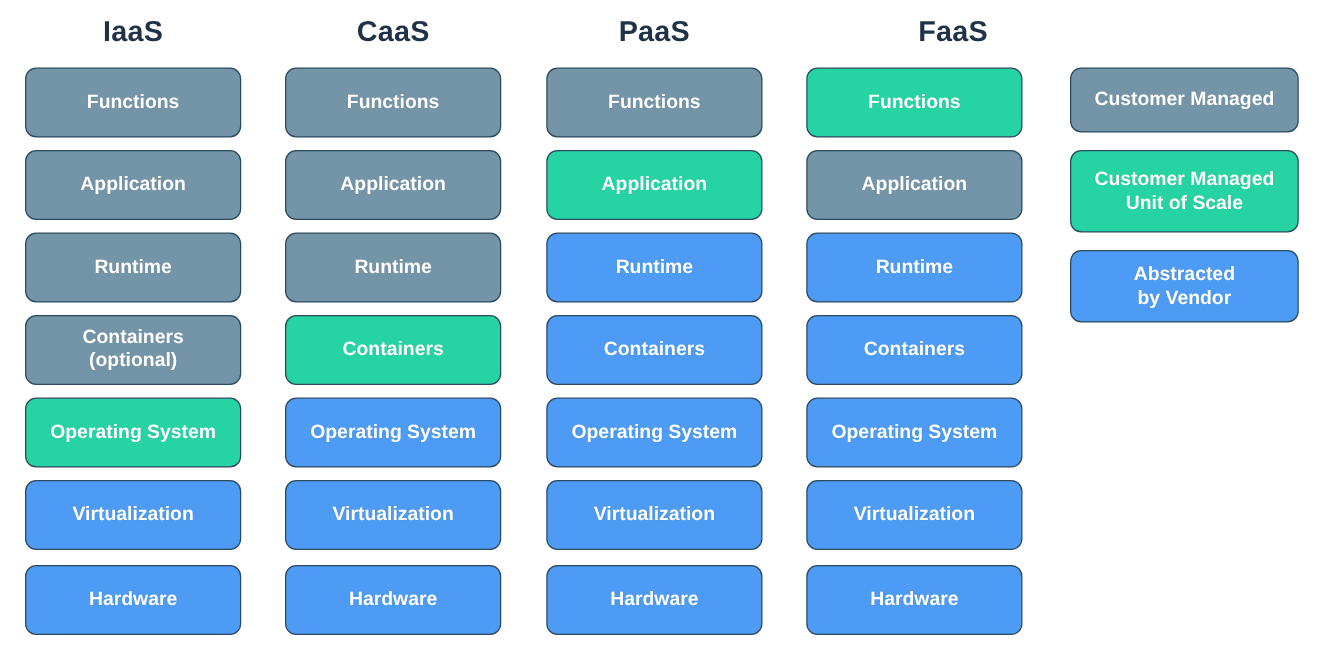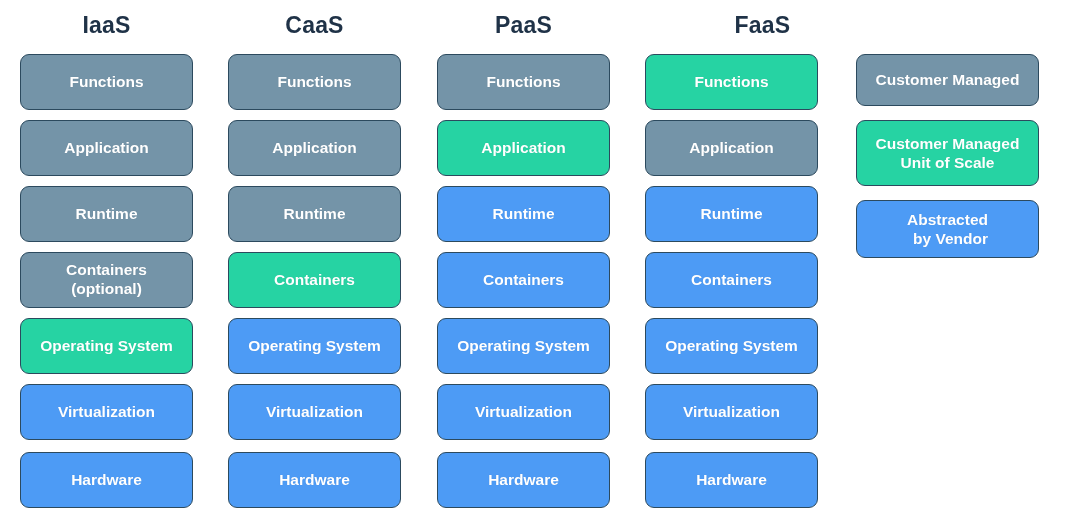--- a/index.html
+++ b/index.html
@@ -116,16 +116,16 @@
       <div class="box fill-blue" style="left: 645px; top: 186px;">Runtime</div>
       <div class="box fill-blue" style="left: 645px; top: 252px;">Containers</div>
       <div class="box fill-blue" style="left: 645px; top: 318px;">Operating System</div>
       <div class="box fill-blue" style="left: 645px; top: 384px;">Virtualization</div>
       <div class="box fill-blue" style="left: 645px; top: 452px;">Hardware</div>
     </div>
   <div id="legend">
       <div class="legend-box fill-gray" style="top: 54px; height: 52px;">Customer Managed</div>
       <div class="legend-box fill-green" style="top: 120px; height: 66px;">Customer Managed
 Unit of Scale</div>
-      <div class="legend-box fill-blue" style="top: 200px; height: 58px; text-align: right;">Abstracted
+      <div class="legend-box fill-blue" style="top: 200px; height: 58px;">Abstracted
 by Vendor</div>
     </div>
 </div>
 
 </body></html>

